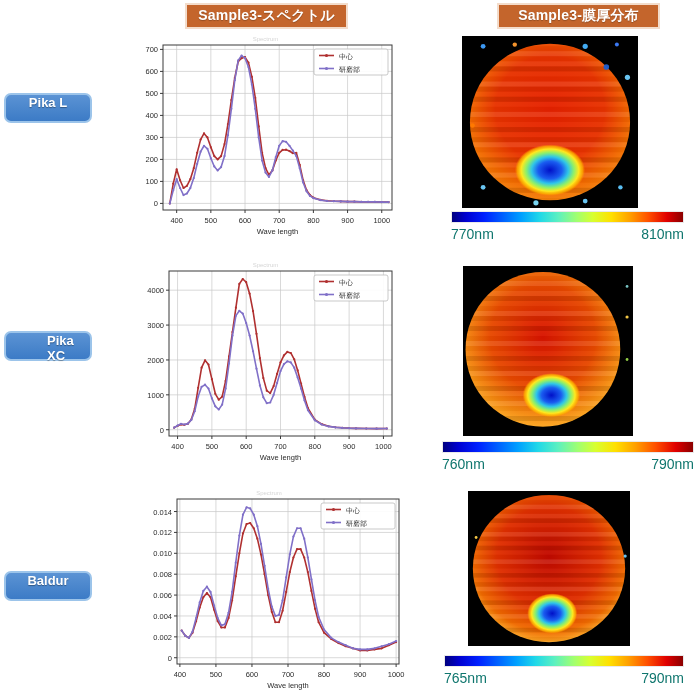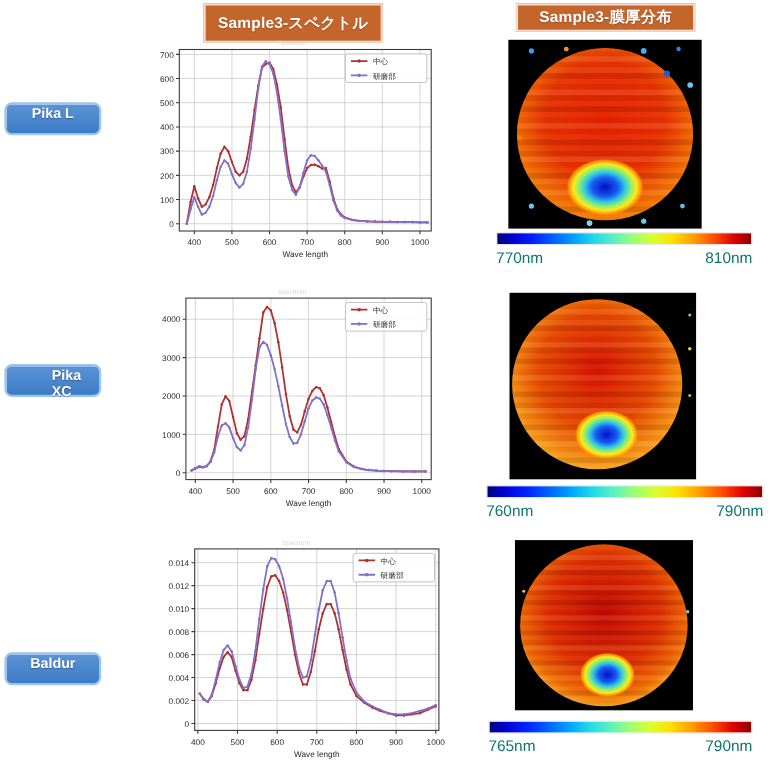--- a/index.html
+++ b/index.html
@@ -23,42 +23,42 @@
     border: 2px solid #F3DCCB;
     color: #ffffff;
     font-weight: bold;
     font-size: 14px;
     letter-spacing: .2px;
     display: flex;
     align-items: center;
     justify-content: center;
     text-shadow: 0 1px 1px rgba(0,0,0,.25);
   }
-  #banner-spectrum { left: 185px; top: 3px; width: 163px; height: 36px; }
-  #banner-thickness { left: 469px; top: 3px; width: 163px; height: 26px; }
+  #banner-spectrum { left: 185px; top: 3px; width: 163px; height: 26px; }
+  #banner-thickness { left: 497px; top: 3px; width: 163px; height: 26px; }
 
   
   .pill {
     position: absolute;
     left: 4px;
     width: 88px; height: 30px;
     background: linear-gradient(#5B93D4, #3C7BC6);
     border: 2px solid #9CC4EA;
     border-radius: 7px;
     color: #ffffff;
     font-weight: bold;
     font-size: 13px;
     display: flex;
     align-items: flex-start;
     justify-content: center;
     text-shadow: 0 1px 1px rgba(0,0,0,.35);
   }
   #pill-0 { top: 93px; }
   #pill-1 { top: 331px; padding-left: 41px; }
-  #pill-2 { top: 593px; }
+  #pill-2 { top: 571px; }
 
   
   .chart-block { position: absolute; }
   #chart-0 { left: 133px; top: 36px;  width: 265px; height: 200px; }
   #chart-1 { left: 133px; top: 262px; width: 265px; height: 200px; }
   #chart-2 { left: 133px; top: 490px; width: 272px; height: 200px; }
   .chart-block svg { display: block; }
 
   
   .map-block { position: absolute; }

